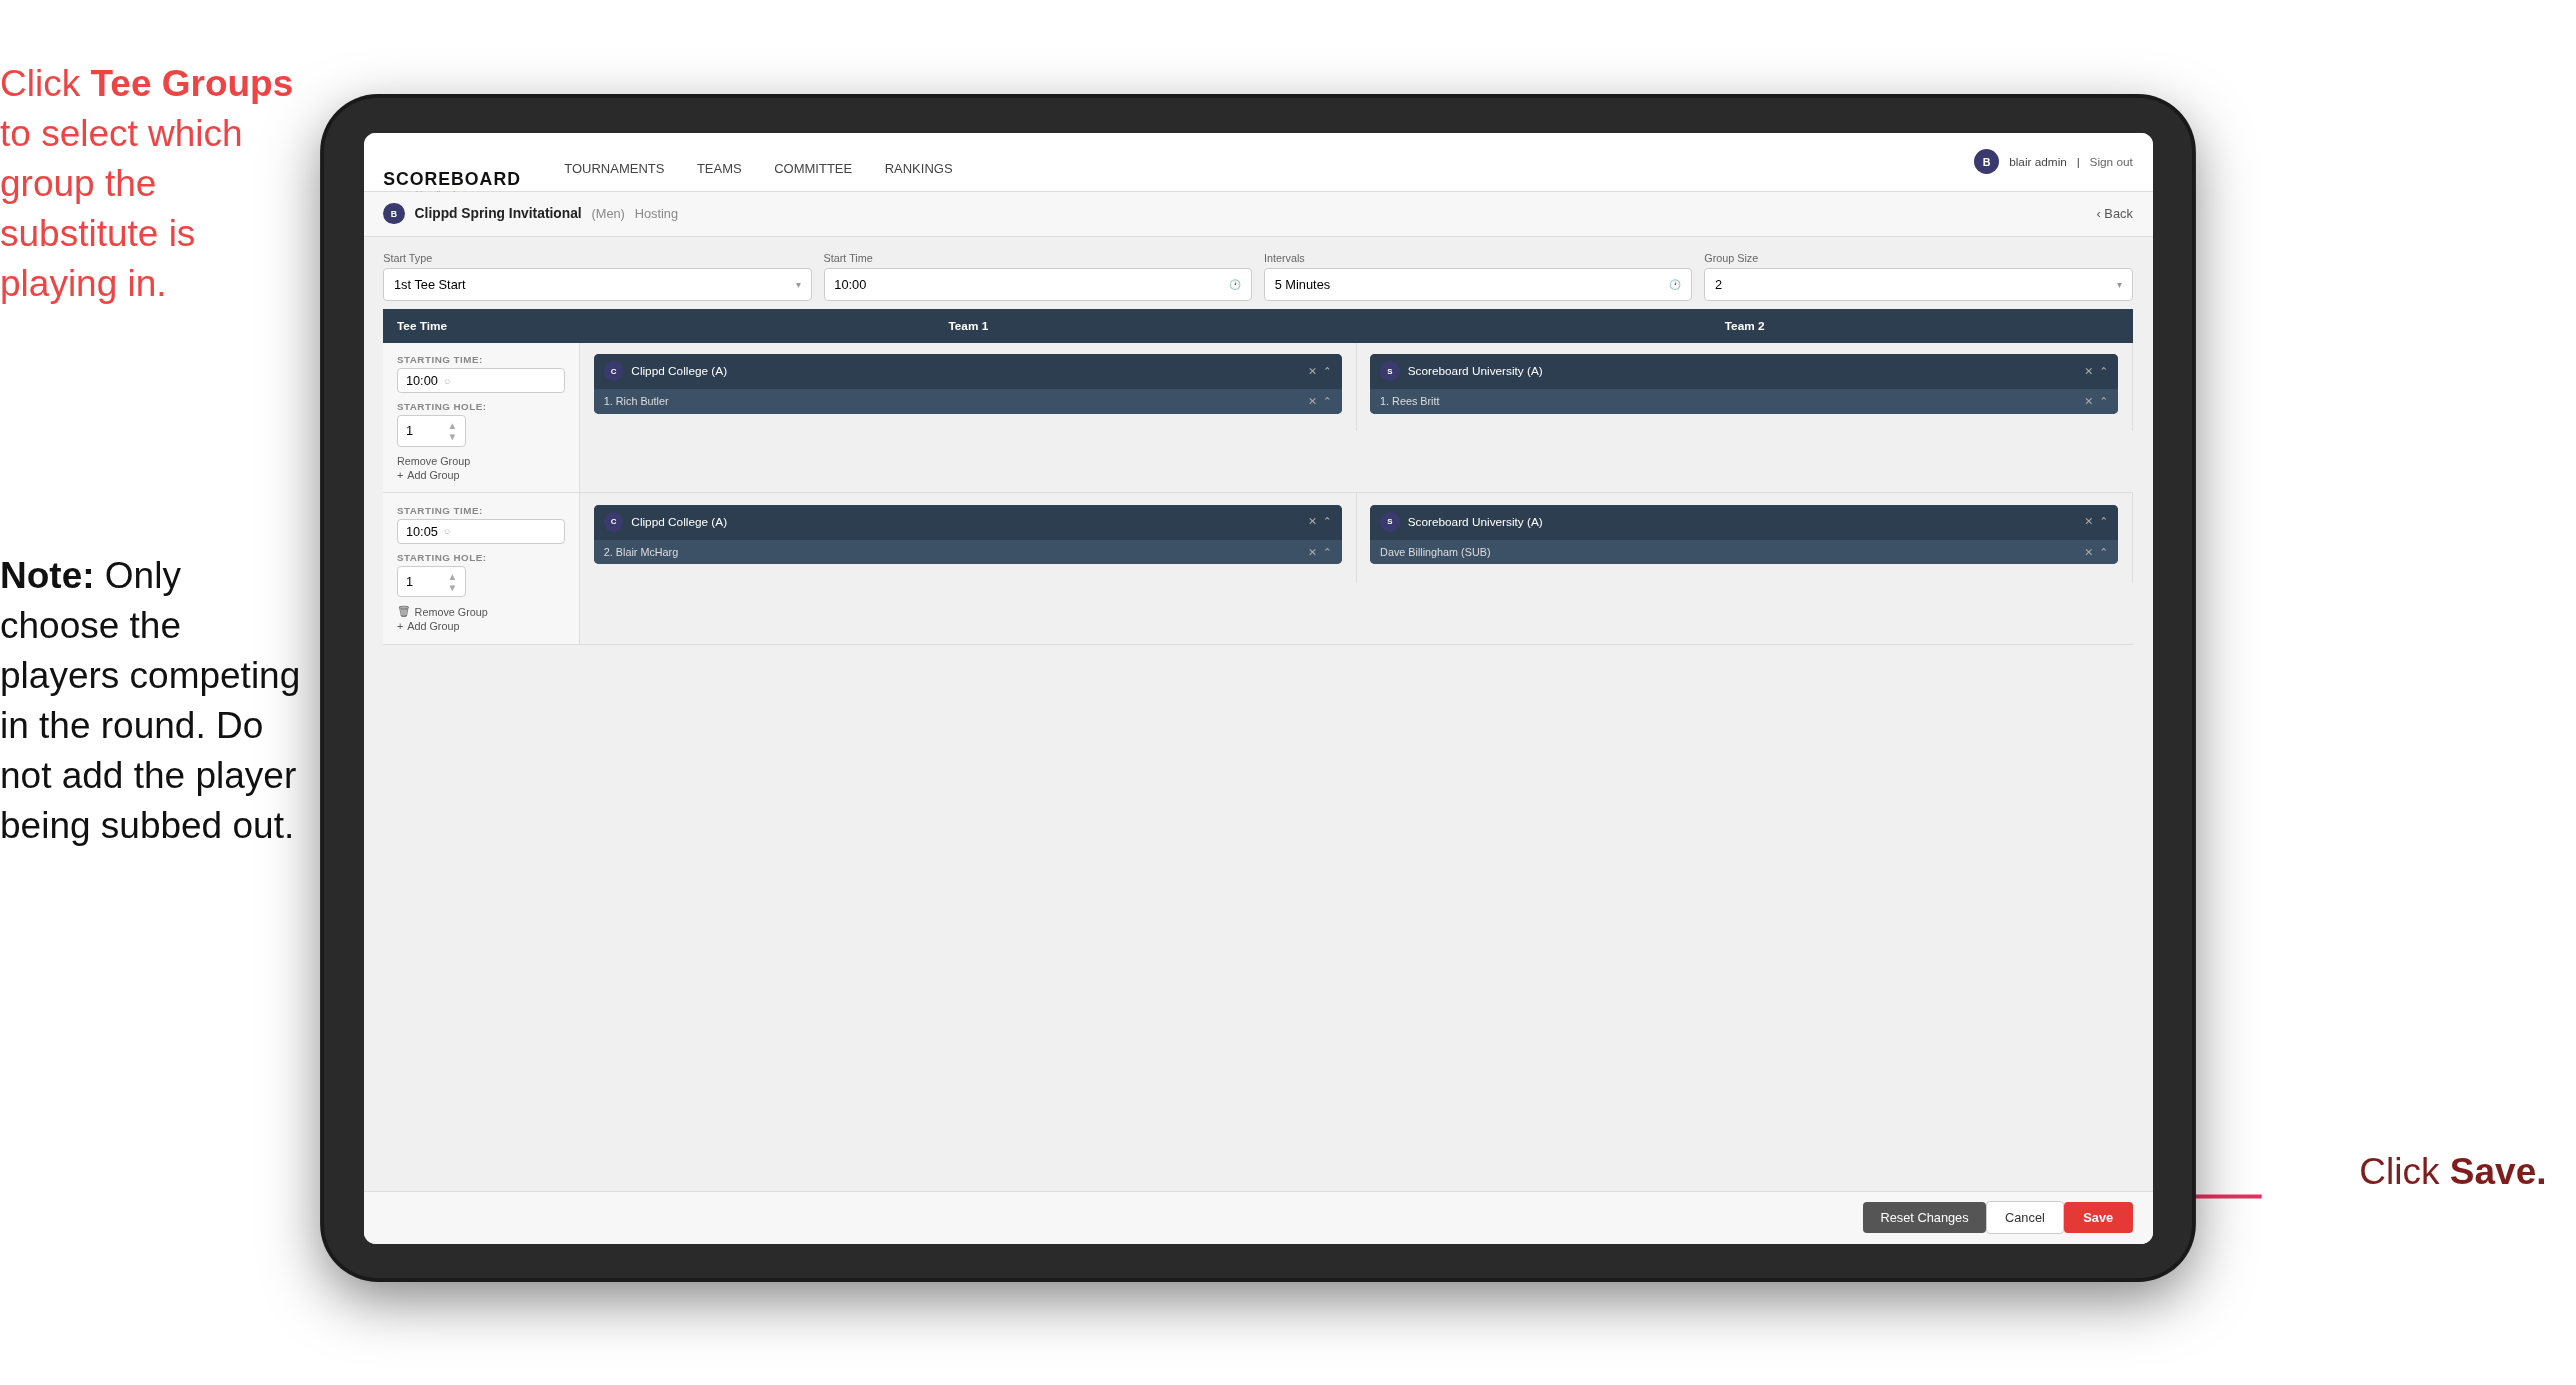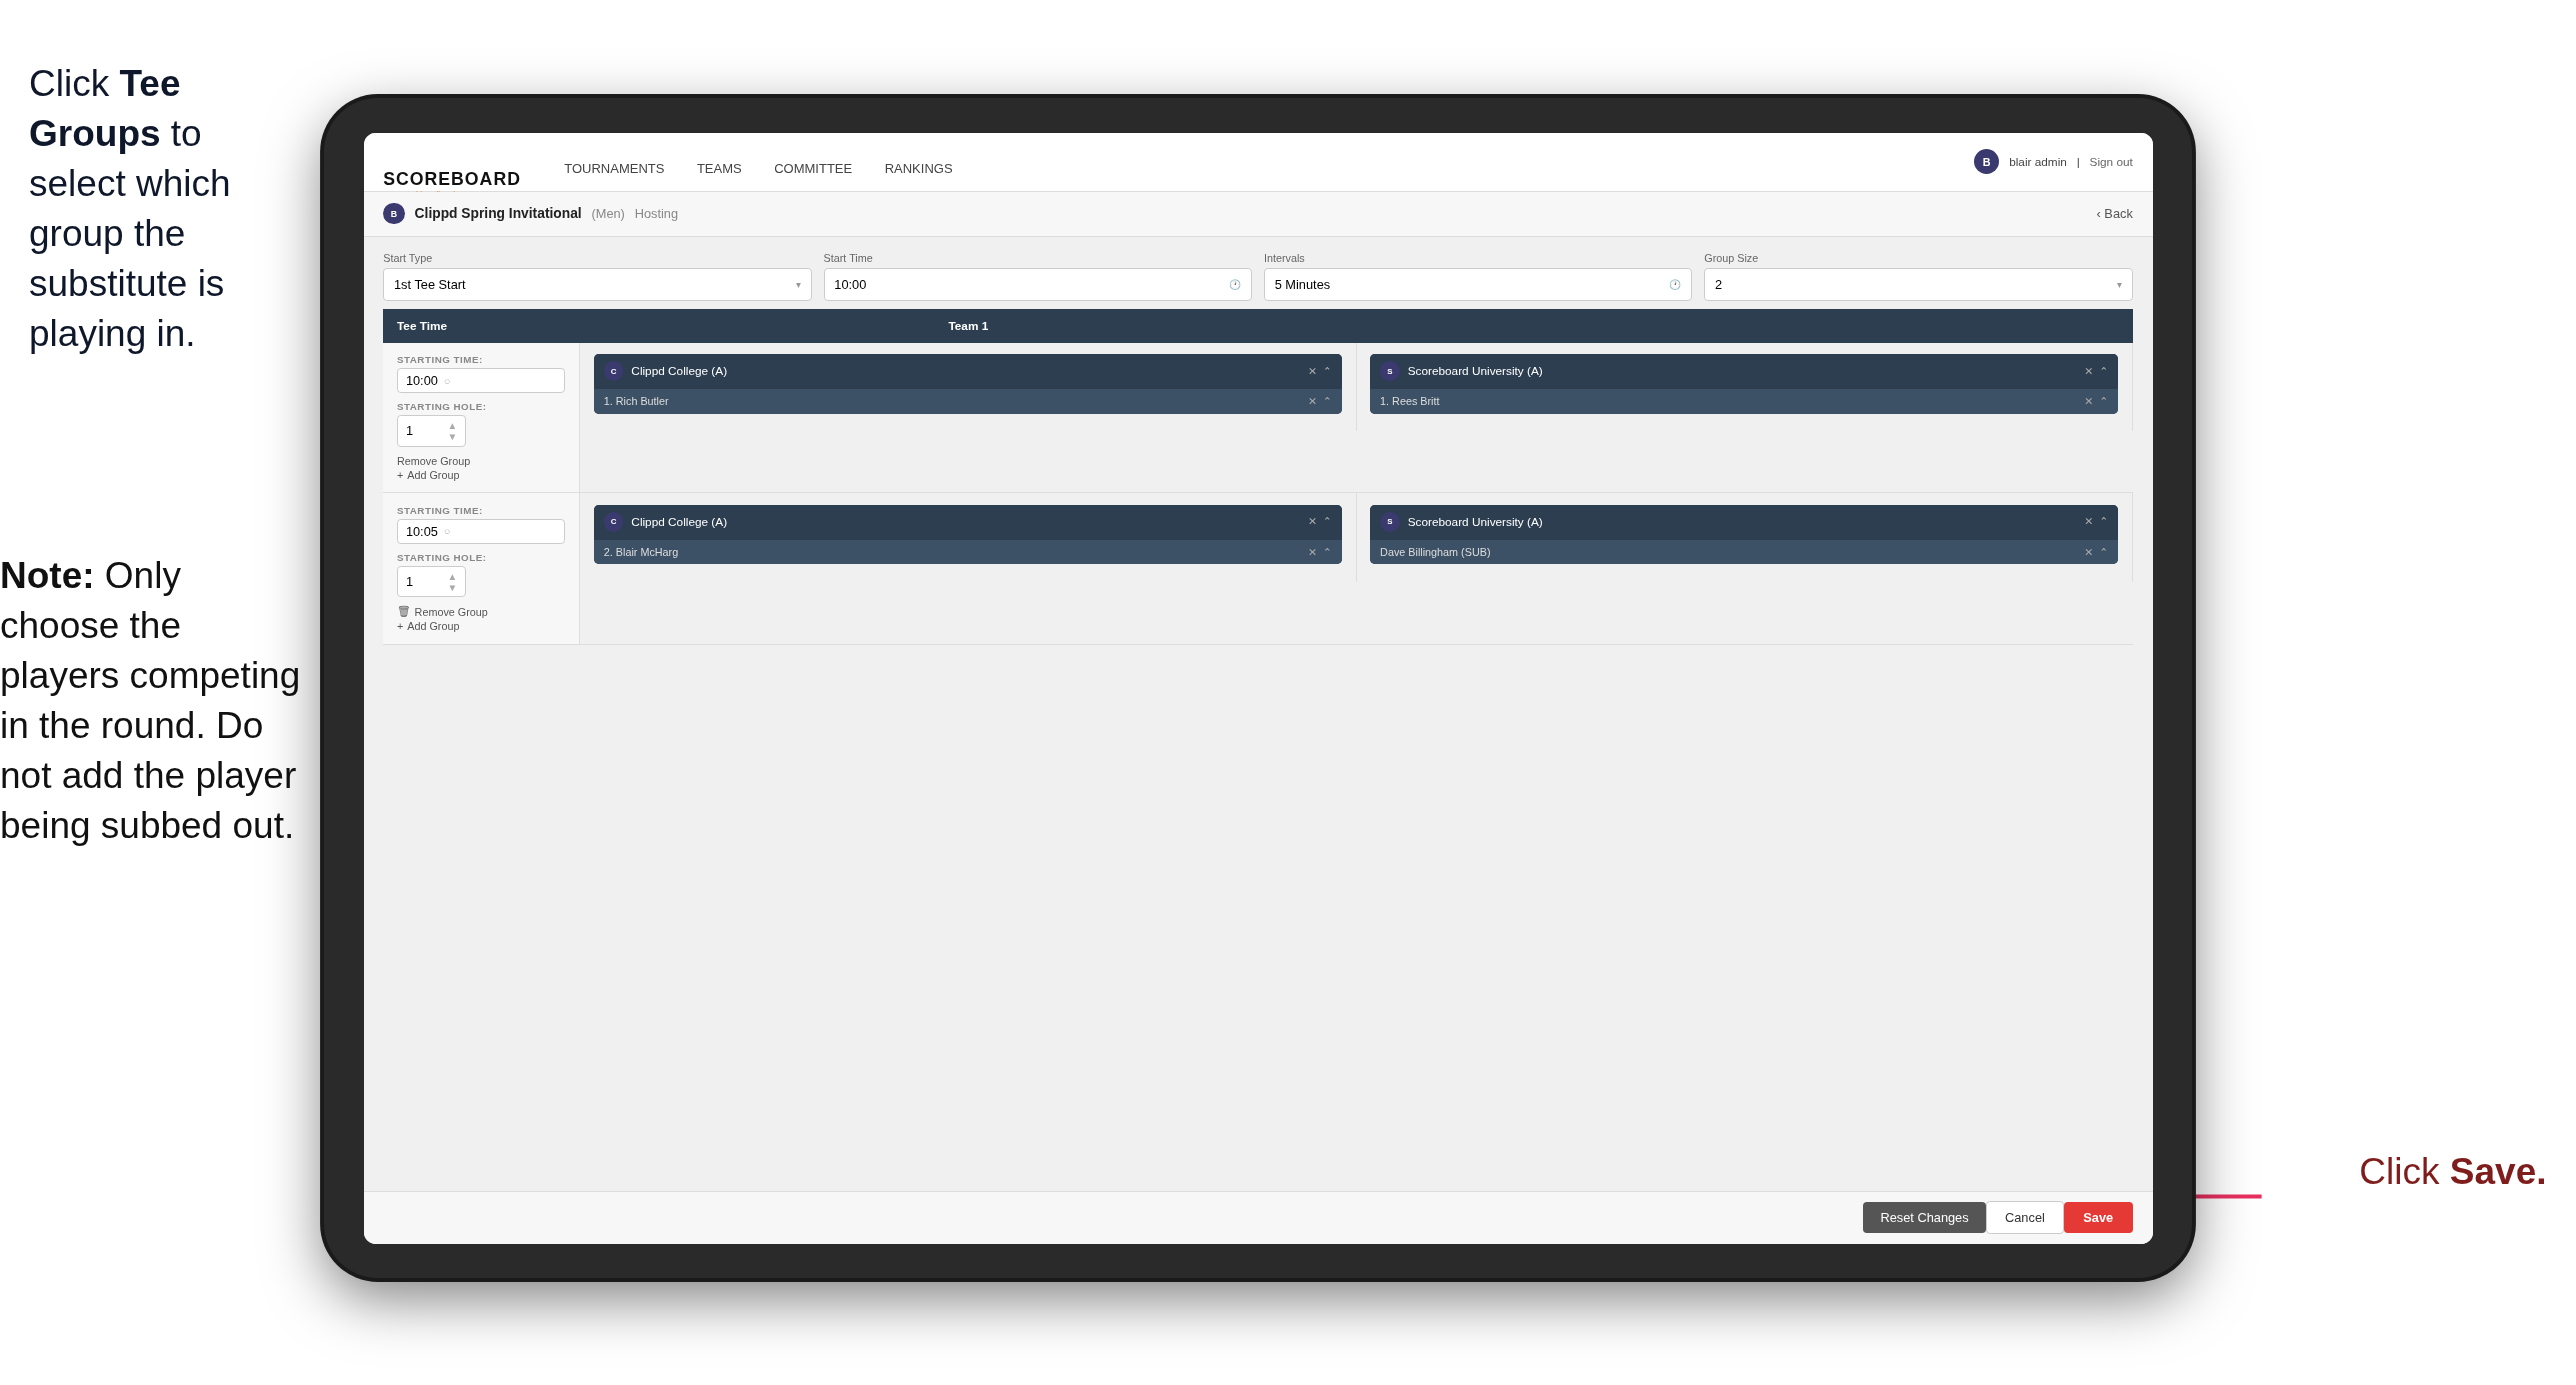--- a/index.html
+++ b/index.html
@@ -13,22 +13,21 @@
     }
 
     
     .annotation-left {
       position: absolute;
       left: 0;
       top: 59px;
       width: 305px;
       font-size: 37px;
       line-height: 1.35;
-      color: #0f172a;
-      padding-left: 29px;
+      color: #ef4444;
     }
     .annotation-left strong { font-weight: 700; }
 
     .annotation-note {
       position: absolute;
       left: 0;
       top: 551px;
       width: 305px;
       font-size: 37px;
       line-height: 1.35;
@@ -483,20 +482,21 @@
           <div class="field-input">
             <span>2</span>
             <span class="arrow">▾</span>
           </div>
         </div>
       </div>
 
       <div class="table-header">
         <div class="th-cell">Tee Time</div>
         <div class="th-cell">Team 1</div>
+        <div class="th-cell">Team 2</div>
       </div>
 
       <div class="tee-group-row">
         <div class="tee-side">
           <div class="tee-label">STARTING TIME:</div>
           <div class="tee-time-input">
             <span>10:00</span>
             <span class="tee-time-icon">○</span>
           </div>
           <div class="tee-label">STARTING HOLE:</div>

